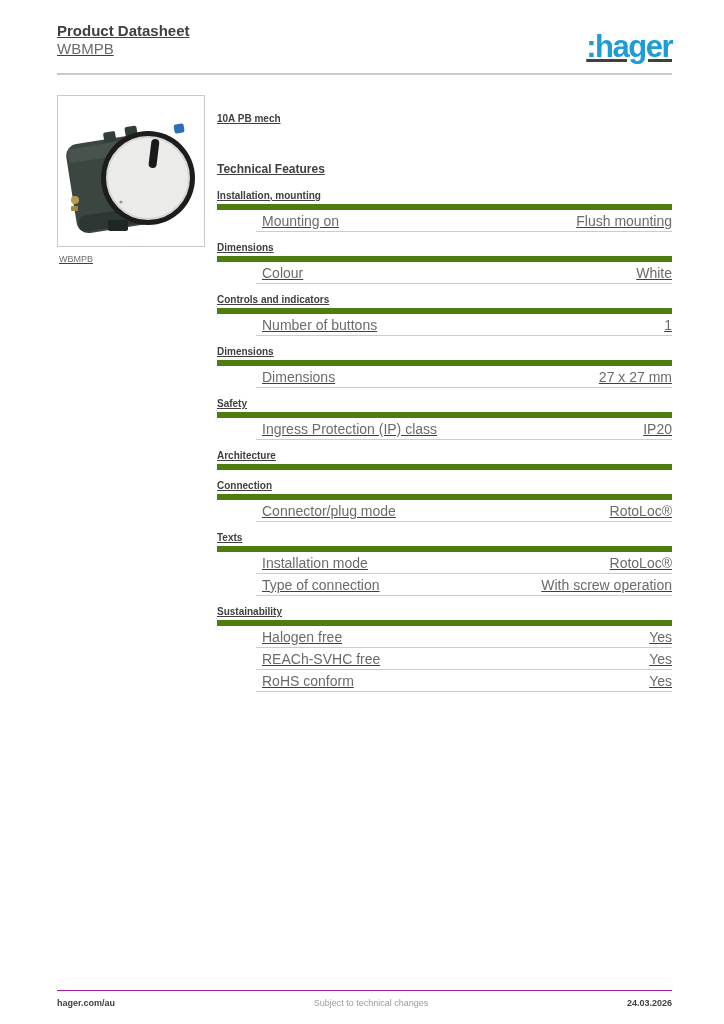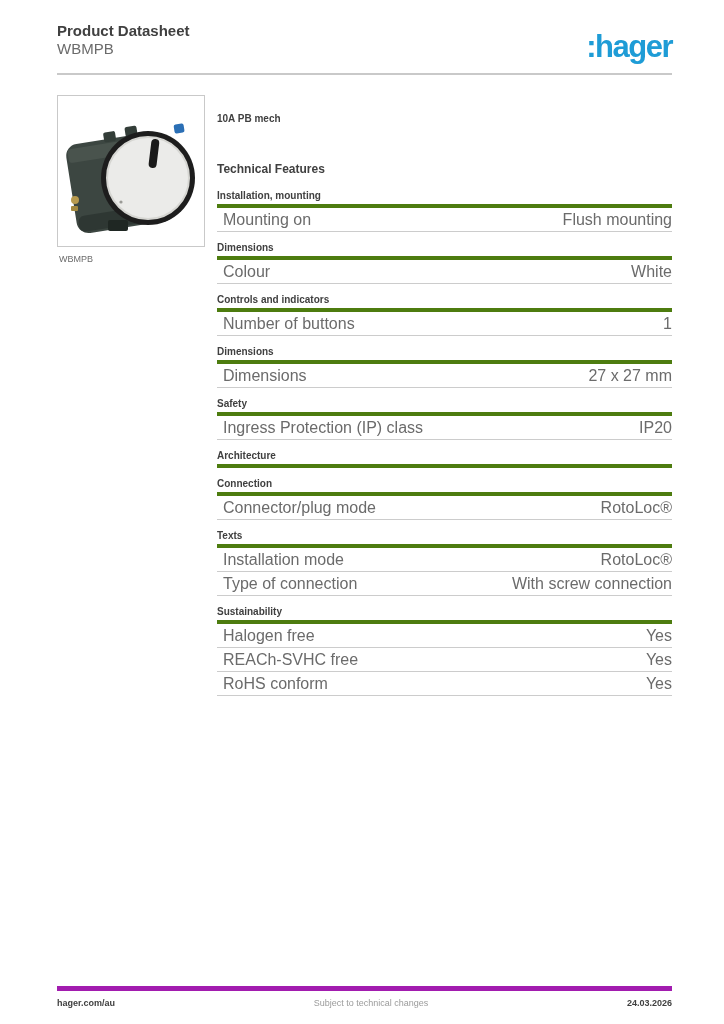--- a/index.html
+++ b/index.html
@@ -7,20 +7,21 @@
   body {
     font-family: "Liberation Sans", "DejaVu Sans", sans-serif;
     color: #404040;
   }
   .page {
     position: relative;
     width: 724px;
     height: 1024px;
     background: #ffffff;
     overflow: hidden;
+    text-decoration: underline;
   }
   .inner { padding: 22px 52px 0 57px; }
 
   
   .header { display: flex; justify-content: space-between; align-items: flex-start; }
   .page-title { font-size: 15px; font-weight: bold; color: #404040; line-height: 18px; }
   .page-subtitle { font-size: 15px; color: #6b6b6b; line-height: 18px; }
   .logo {
     font-size: 31px;
     font-weight: bold;
@@ -42,36 +43,37 @@
   .image-caption { font-size: 9px; color: #6b6b6b; margin-top: 7px; padding-left: 2px; }
 
   .table-col { flex: 1; margin-left: 12px; padding-top: 6px; }
   .product-name { font-size: 10px; font-weight: bold; color: #404040; margin-bottom: 22px; margin-top: 12px; }
   .tf-heading   { font-size: 12px; font-weight: bold; color: #404040; margin-bottom: 14px; margin-top: 38px; }
 
   .section { margin-bottom: 10px; }
   .section-title {
     font-size: 10px; font-weight: bold; color: #404040;
     padding-bottom: 3px;
-    border-bottom: 4px solid #4d7c0f;
+    border-bottom: 6px solid #4d7c0f;
   }
   .row {
     display: flex; justify-content: space-between; align-items: baseline;
-    font-size: 16px; color: #6b6b6b;
+    font-size: 14px; color: #6b6b6b;
     padding: 3px 0 2px 6px;
     border-bottom: 1px solid #cccccc;
+    margin-left: 39px;
   }
   .row .label { text-align: left; }
   .row .value { text-align: right; }
 
   
   .footer {
     position: absolute;
     left: 57px; right: 52px; bottom: 16px;
-    border-top: 5px solid #a21caf;
+    border-top: 1px solid #a21caf;
     padding-top: 7px;
     display: flex; justify-content: space-between; align-items: baseline;
     font-size: 9px;
   }
   .footer .left  { font-weight: bold; color: #404040; }
   .footer .center{ color: #9b9b9b; }
   .footer .right { font-weight: bold; color: #404040; }
 </style>
 </head>
 <body>
@@ -175,21 +177,21 @@
               </div>
             </div>
             <div class="section">
               <div class="section-title">Texts</div>
               <div class="row">
                 <span class="label">Installation mode</span>
                 <span class="value">RotoLoc®</span>
               </div>
               <div class="row">
                 <span class="label">Type of connection</span>
-                <span class="value">With screw connection</span>
+                <span class="value">With screw operation</span>
               </div>
             </div>
             <div class="section">
               <div class="section-title">Sustainability</div>
               <div class="row">
                 <span class="label">Halogen free</span>
                 <span class="value">Yes</span>
               </div>
               <div class="row">
                 <span class="label">REACh-SVHC free</span>

